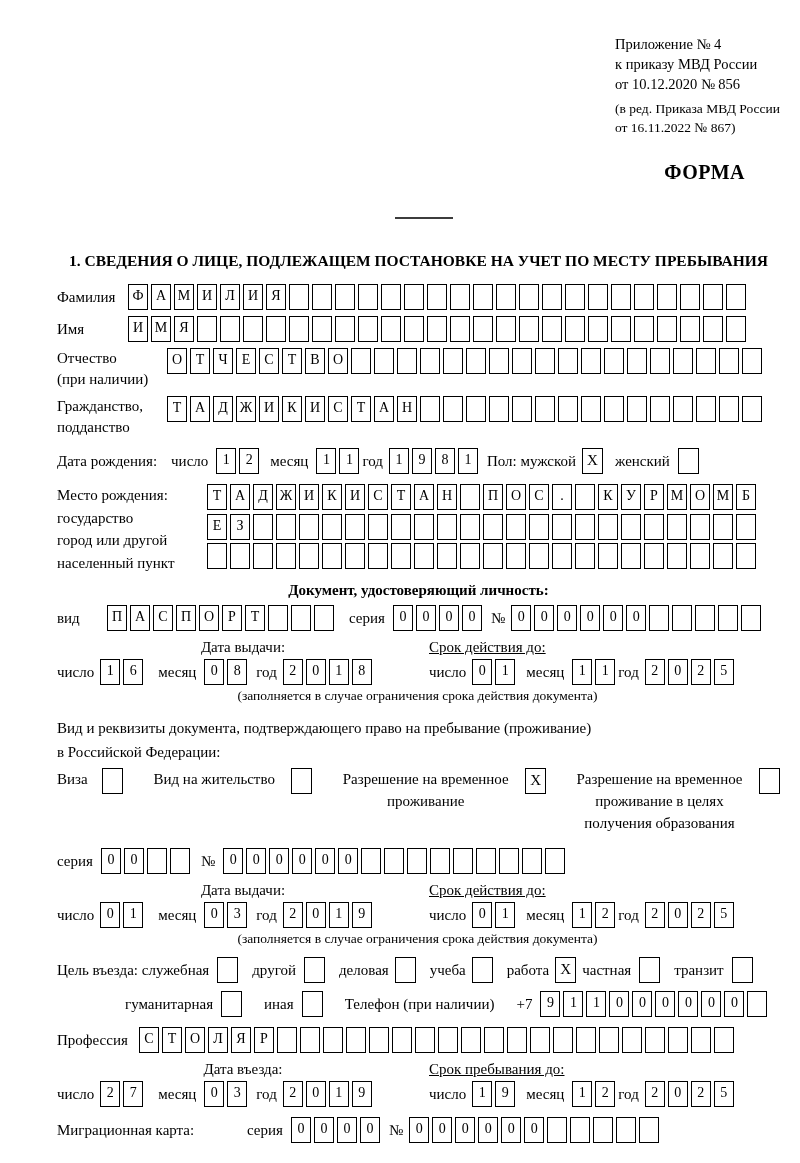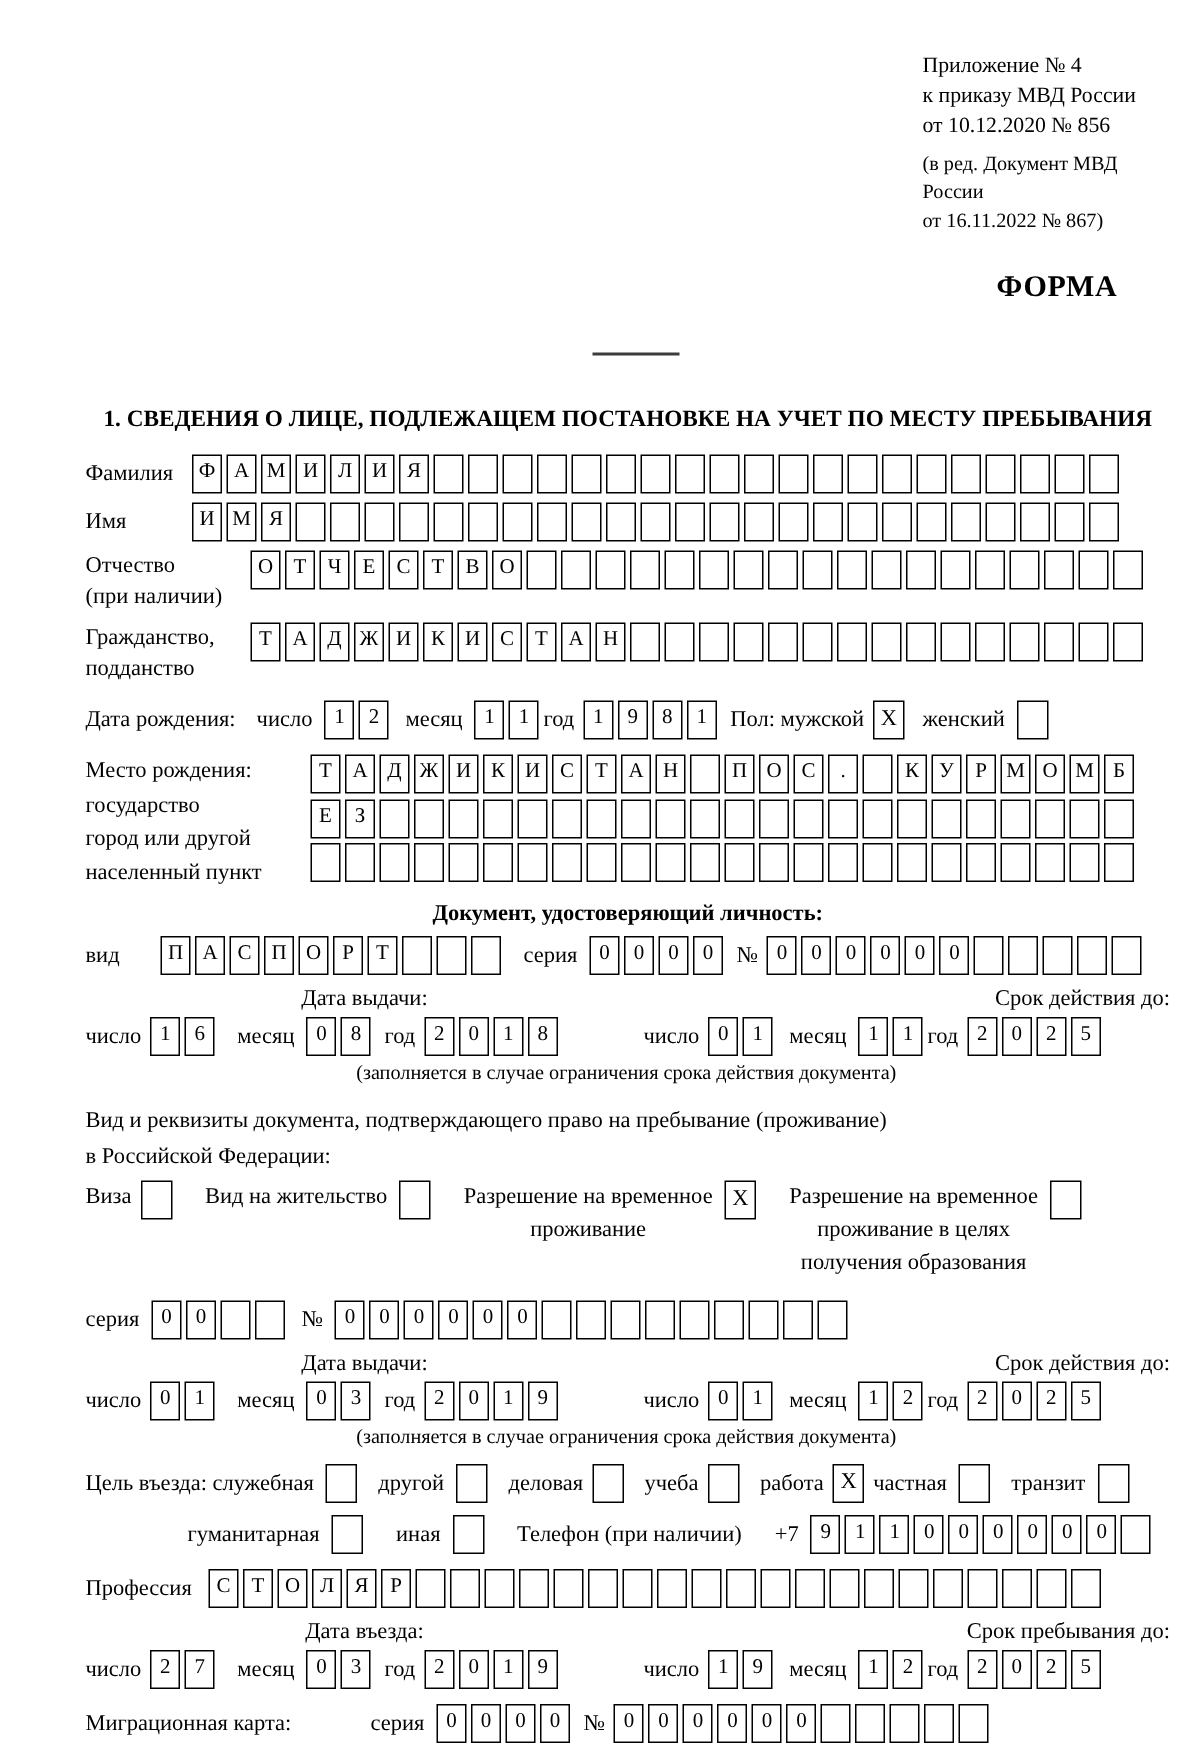--- a/index.html
+++ b/index.html
@@ -38,37 +38,37 @@
   .mt14 { margin-top:14px; } .mt10 { margin-top:10px; }
 
   .bp-row { display:flex; align-items:flex-start; margin-top:10px; }
   .bp-labels { width:150px; line-height:22.5px; flex:none; }
   .bp-boxes .boxes { margin-bottom:3.5px; display:flex; }
 
   .center-bold { text-align:center; font-weight:bold; margin-top:8px; font-size:15px; }
 
   .hdr-row { margin-top:8px; }
   .hdr-left { width:372px; text-align:center; flex:none; }
-  .hdr-right { flex:1; text-align:right; }
+  .hdr-right { flex:1; text-align:left;text-decoration:underline; }
   .dgroup { display:inline-flex; align-items:center; flex:none; }
   .dg-left { width:372px; }
   .note { text-align:center; font-size:13.5px; margin-top:3px; padding-right:2px; }
 
   .para { margin-top:12px; line-height:24px; }
-  .types-row { display:flex; align-items:flex-start; margin-top:4px; line-height:22px; }
+  .types-row { display:flex; align-items:flex-start; margin-top:4px; line-height:22px;justify-content:space-between; }
   .type-multi { text-align:center; line-height:22px; }
 </style>
 </head>
 <body>
 
 <div class="appendix">
   <div>Приложение № 4</div>
   <div>к приказу МВД России</div>
   <div>от 10.12.2020 № 856</div>
-  <div class="sub gap">(в ред. Документ МВД России</div>
+  <div class="sub gap">(в ред. Приказа МВД России</div>
   <div class="sub">от 16.11.2022 № 867)</div>
 </div>
 
 <div class="forma">ФОРМА</div>
 
 <div class="title">
   <div><span class="blankline"></span></div>
 </div>
 
 <div class="section1">1. СВЕДЕНИЯ О ЛИЦЕ, ПОДЛЕЖАЩЕМ ПОСТАНОВКЕ НА УЧЕТ ПО МЕСТУ ПРЕБЫВАНИЯ</div>

